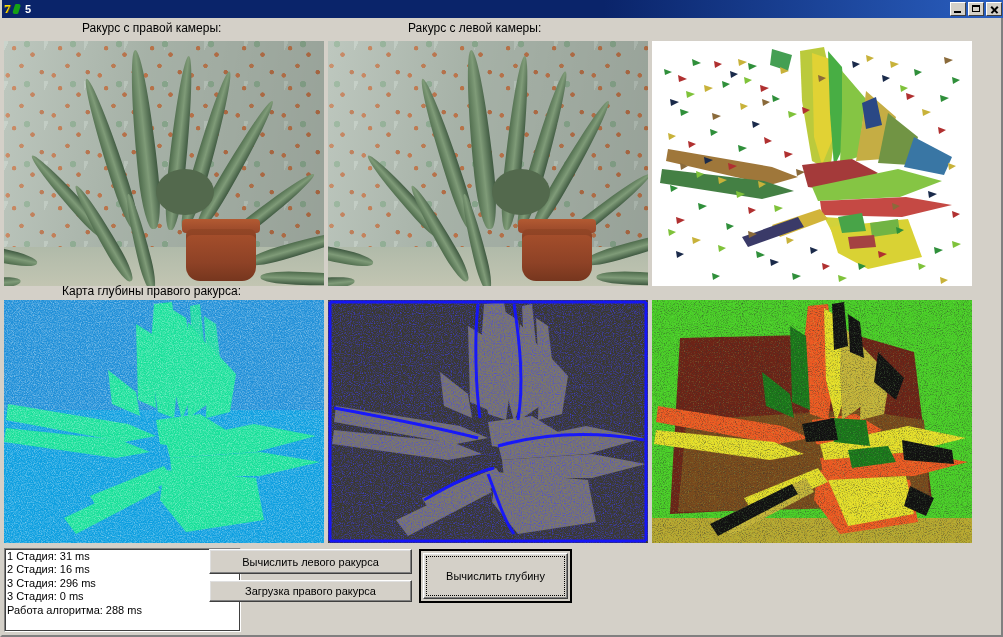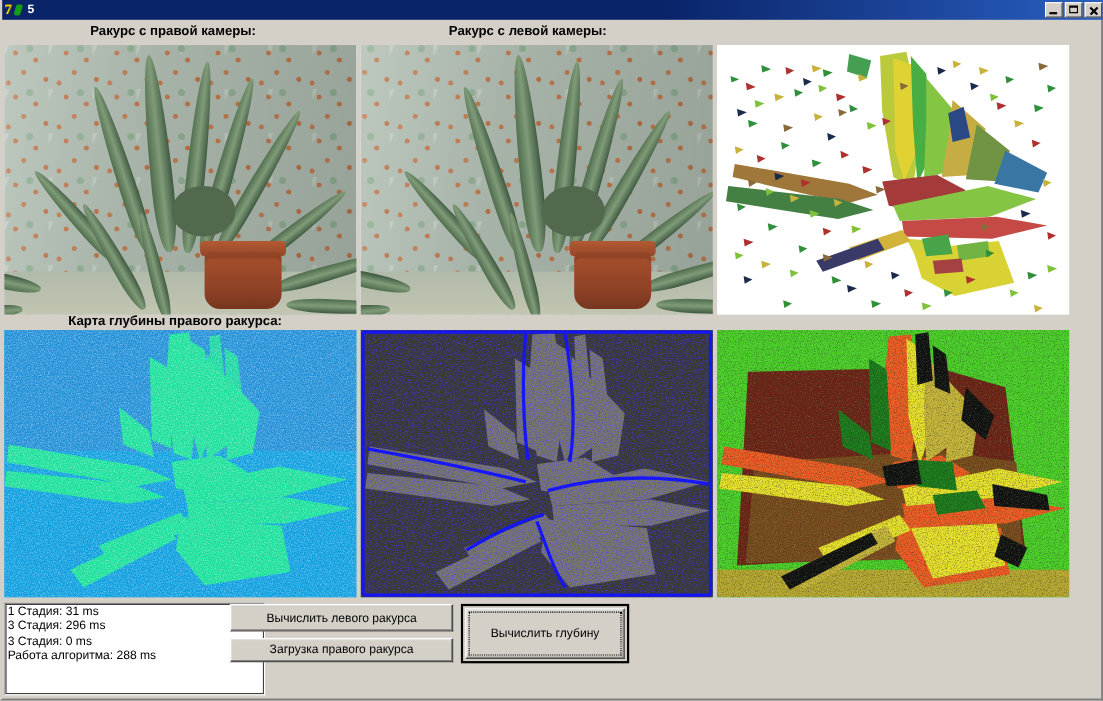--- a/index.html
+++ b/index.html
@@ -30,21 +30,21 @@
     position:relative;box-sizing:border-box;}
   .tb-btn i{position:absolute;display:block;background:#000;}
   .tb-btn.min i{left:3px;bottom:2px;width:7px;height:2px;}
   .tb-btn.max i{left:3px;top:2px;width:8px;height:7px;background:transparent;
     border:1px solid #000;border-top-width:2px;box-sizing:border-box;}
   .tb-btn.cls i.a,.tb-btn.cls i.b{left:3px;top:6px;width:9px;height:1.6px;}
   .tb-btn.cls i.a{transform:rotate(45deg);}
   .tb-btn.cls i.b{transform:rotate(-45deg);}
 
   
-  .lbl{position:absolute;font-size:12px;font-weight:bold;color:#000;white-space:nowrap;padding-left:28px;}
+  .lbl{position:absolute;font-size:12px;font-weight:normal;color:#000;white-space:nowrap;padding-left:28px;}
 
   
   .panel{position:absolute;overflow:hidden;background:#fff;}
 
   
   .photo{position:relative;width:100%;height:100%;
     background:#a8b7a8;}
   .wallpaper{position:absolute;inset:0;
     background-color:#b9c6bb;
     background-image:
@@ -423,20 +423,21 @@
         <path d="M58 224 L140 184 L146 194 L66 236 Z"></path>
         <path d="M258 186 L282 198 L274 216 L252 206 Z"></path>
       </g>
       <rect width="320" height="243" filter="url(#ng)" opacity="0.85"></rect>
       <rect width="320" height="243" filter="url(#ng2)" opacity="0.55"></rect>
     </svg>
   </div>
 
   <div class="listbox" style="left:2px;top:548px;width:237px;height:84px;">
     <div class="row">1 Стадия: 31 ms</div>
+    <div class="row">2 Стадия: 16 ms</div>
     <div class="row">3 Стадия: 296 ms</div>
     <div class="row">3 Стадия: 0 ms</div>
     <div class="row">Работа алгоритма: 288 ms</div>
   </div>
 
   <div class="btn" style="left:207px;top:549px;width:203px;height:25px;">Вычислить левого ракурса</div>
 
   <div class="btn" style="left:207px;top:580px;width:203px;height:22px;">Загрузка правого ракурса</div>
 
   <div class="btn default" style="left:417px;top:549px;width:153px;height:54px;">

